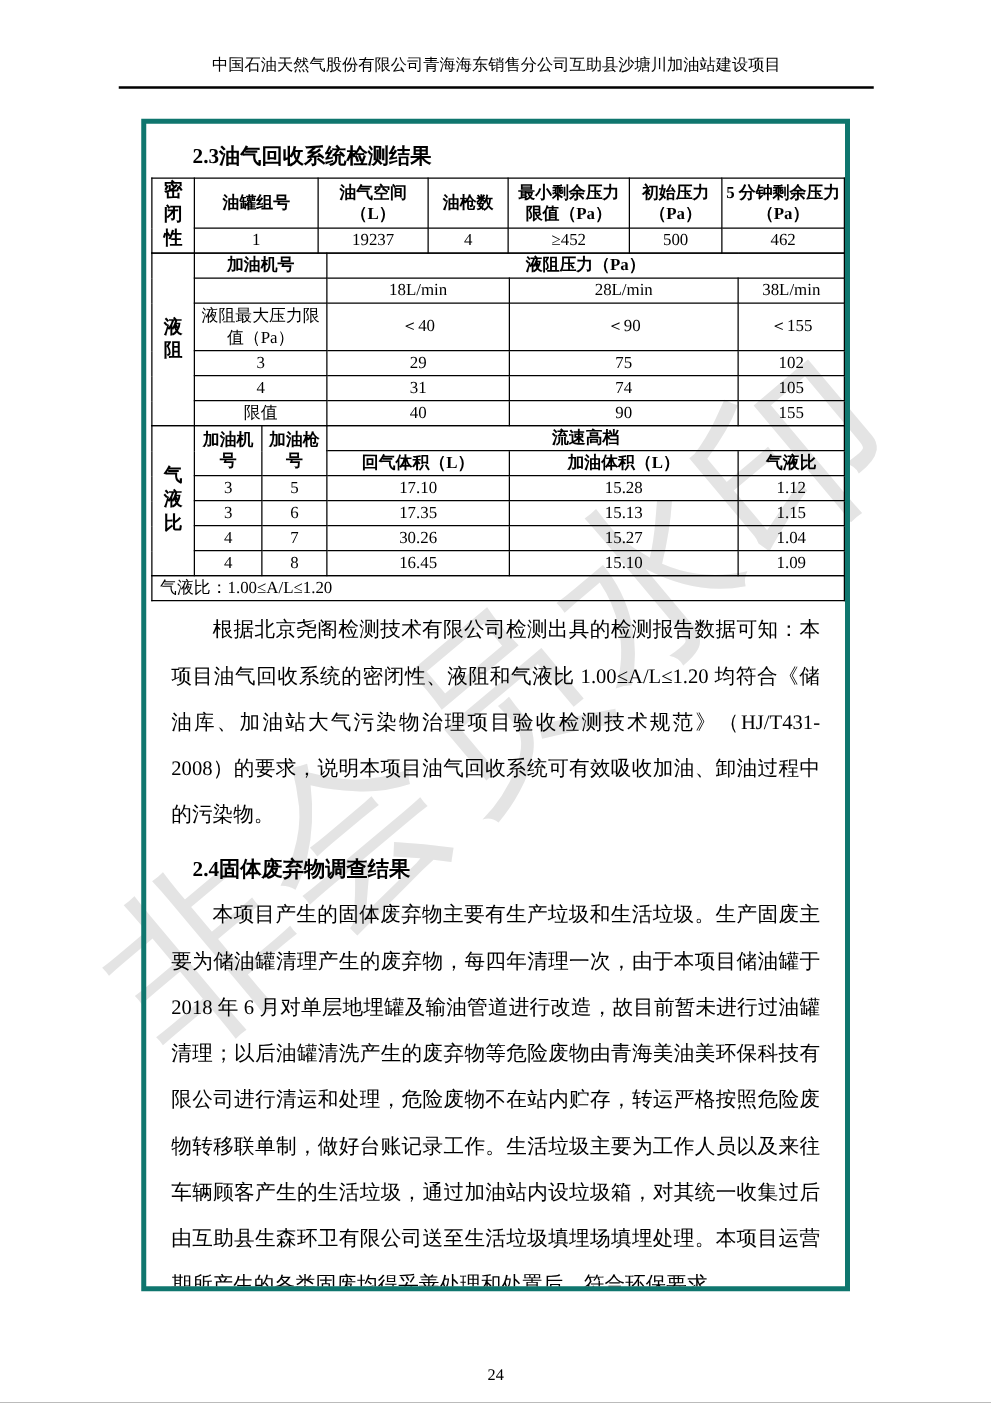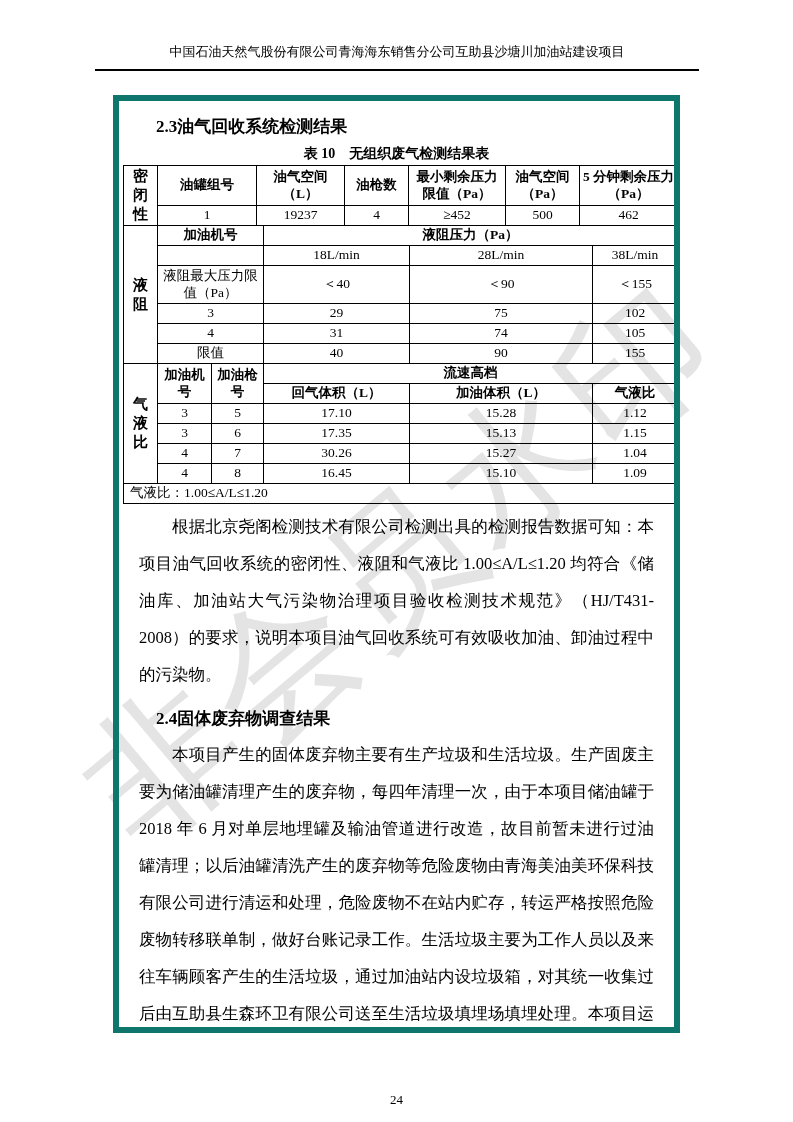--- a/index.html
+++ b/index.html
@@ -30,21 +30,21 @@
     color: #e4e4e4;
     transform: rotate(-40deg);
     z-index: 0;
     font-family: "Liberation Sans", "DejaVu Sans", sans-serif;
     pointer-events: none;
   }
   
   .content-box {
     position: absolute; left: 113px; top: 95px;
     width: 567px; height: 938px;
-    border: 6px solid #0f766e;
+    border: 4px solid #0f766e;
     padding: 0 4px;
     z-index: 1;
     overflow: hidden;
     background: transparent;
   }
   .sec-heading {
     font-size: 17px; font-weight: bold;
     margin: 13px 0 4px 33px;
     line-height: 26px;
   }
@@ -95,40 +95,39 @@
 
   <div class="running-header">
     <span>中国石油天然气股份有限公司青海海东销售分公司互助县沙塘川加油站建设项目</span>
   </div>
 
   <div class="watermark">非会员水印</div>
 
   <div class="content-box">
 
     <div class="sec-heading">2.3油气回收系统检测结果</div>
-    <div class="table-title">表 10　无组织废气检测结果表</div>
 
     <table class="tbl">
       <colgroup>
           <col style="width:34px">
           <col style="width:99px">
           <col style="width:88px">
           <col style="width:64px">
           <col style="width:97px">
           <col style="width:74px">
           <col style="width:98px">
         </colgroup>
       <tbody>
           <tr class="hdr2">
         <td class="vlabel" rowspan="2">密闭性</td>
         <th>油罐组号</th>
         <th>油气空间（L）</th>
         <th>油枪数</th>
         <th>最小剩余压力限值（Pa）</th>
-        <th>油气空间（Pa）</th>
+        <th>初始压力（Pa）</th>
         <th>5 分钟剩余压力（Pa）</th>
       </tr>
       <tr>
         <td>1</td>
         <td>19237</td>
         <td>4</td>
         <td>≥452</td>
         <td>500</td>
         <td>462</td>
       </tr>

